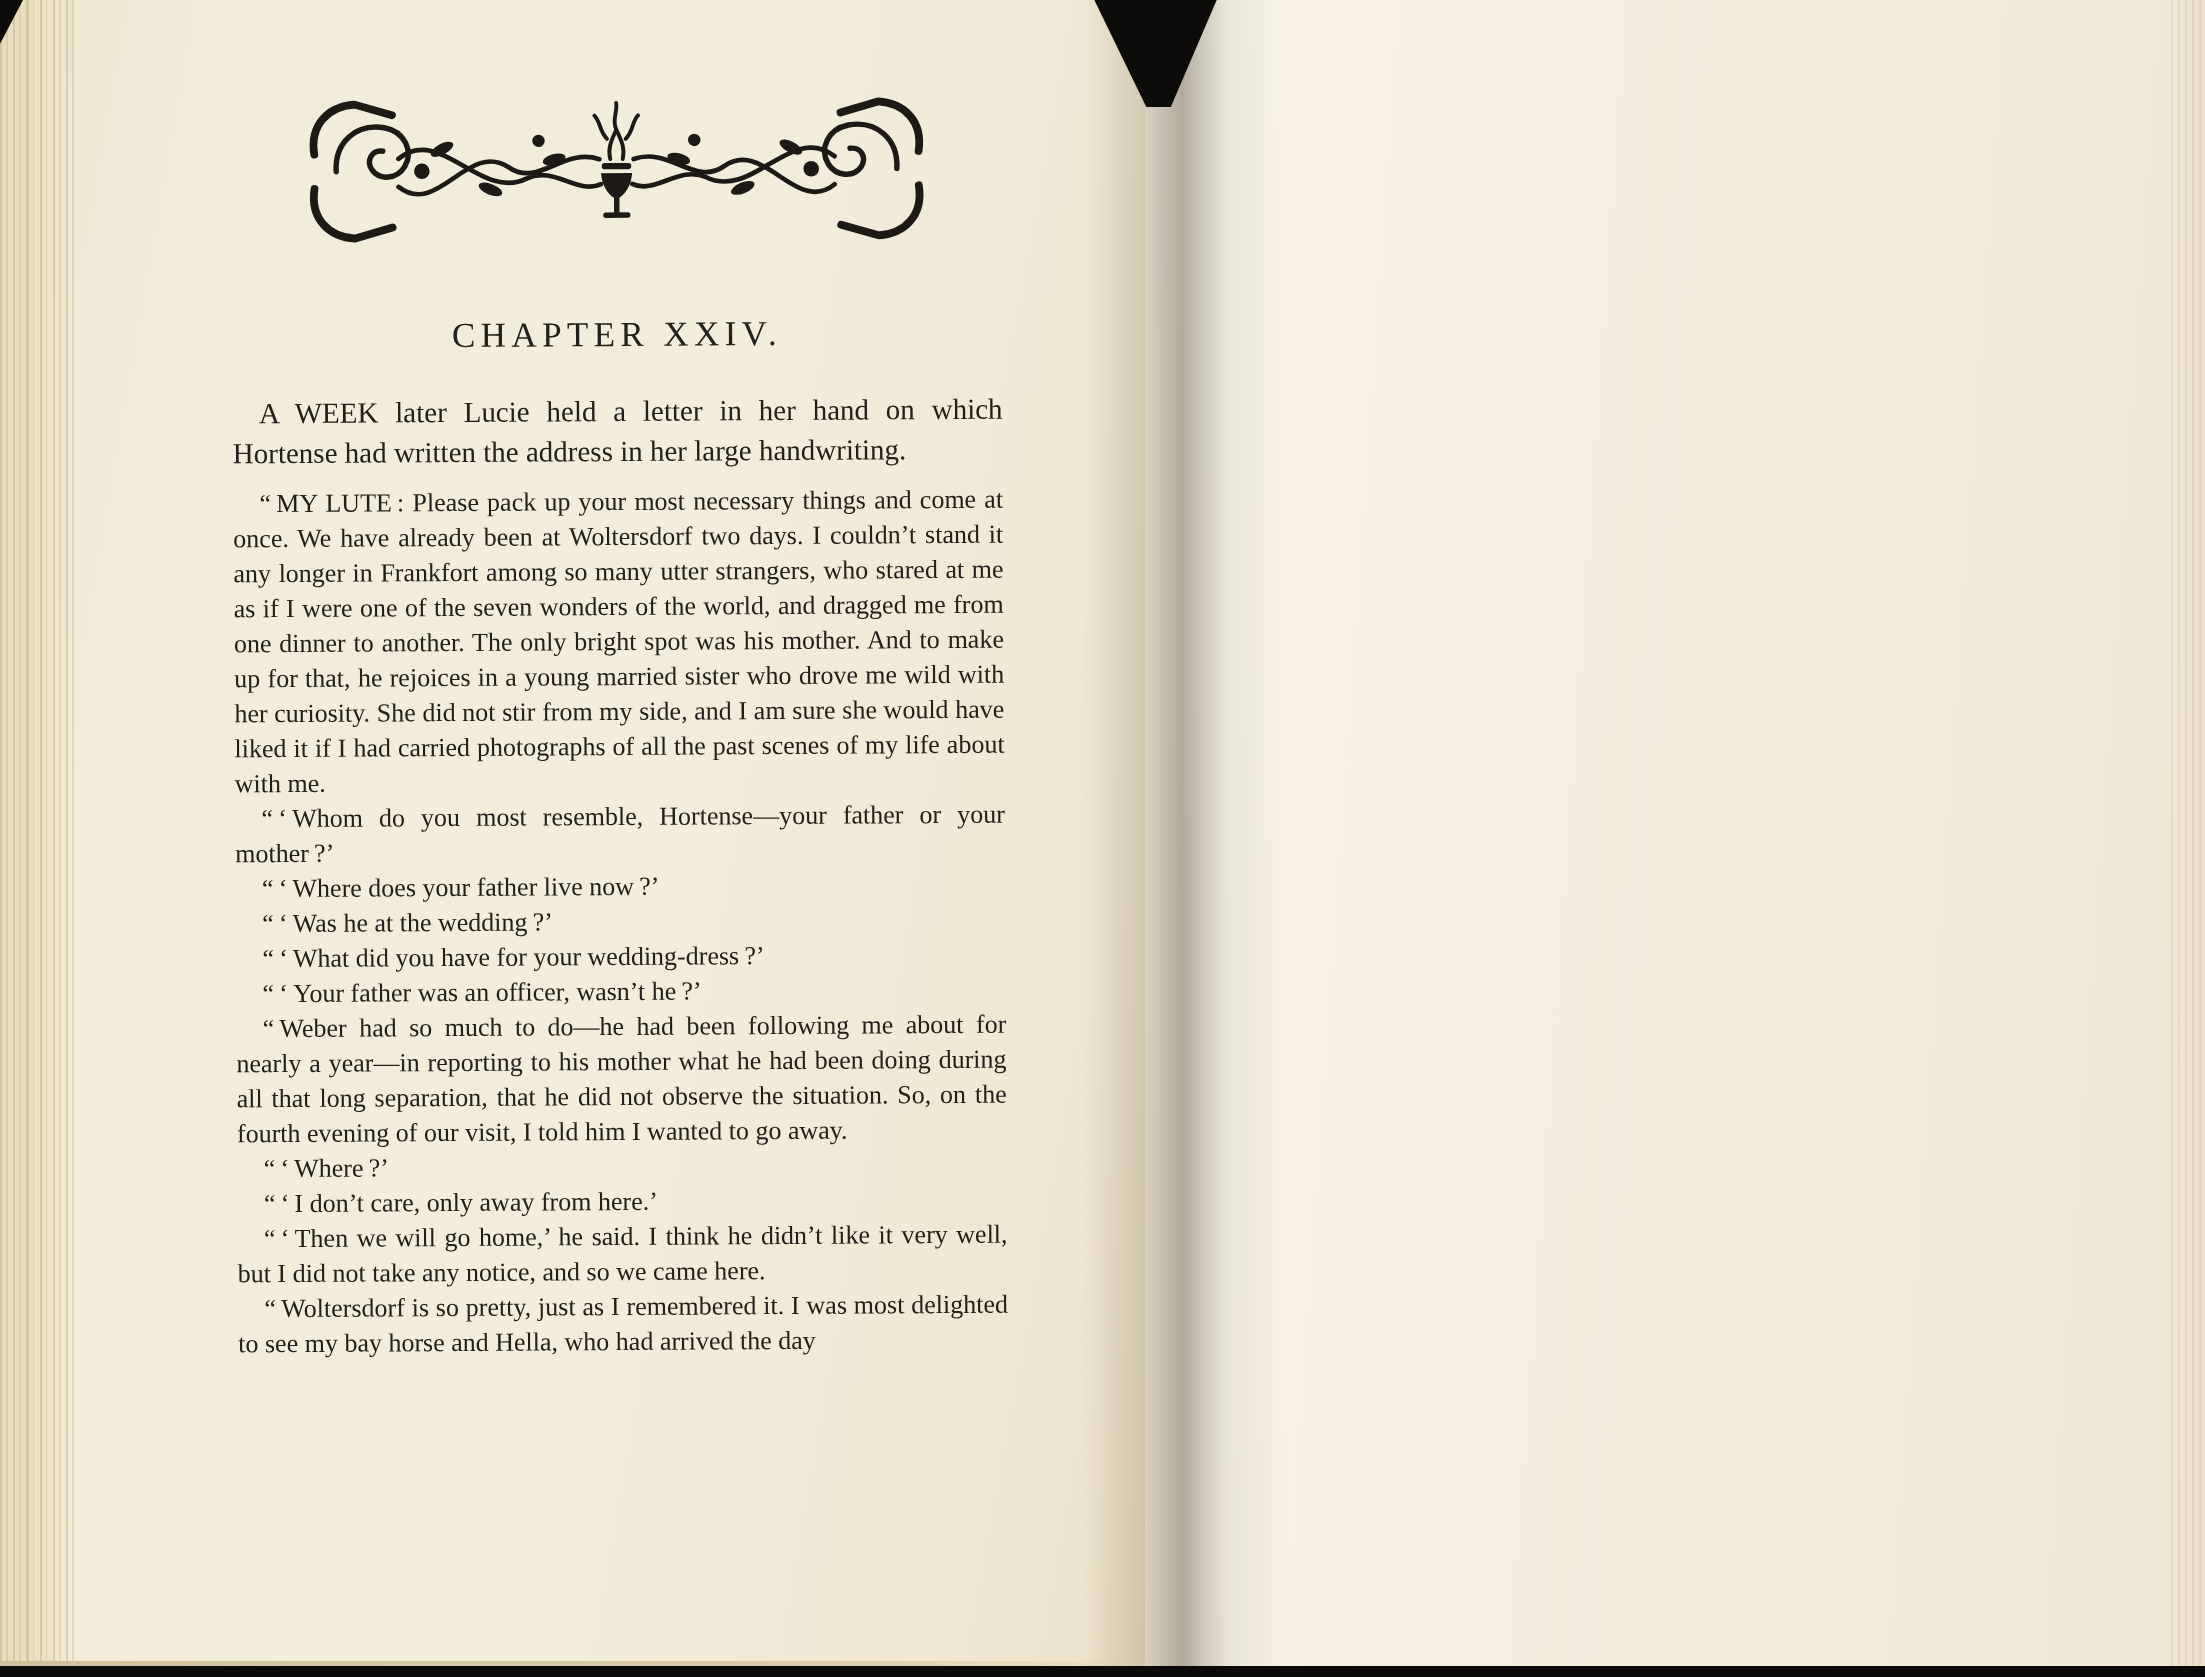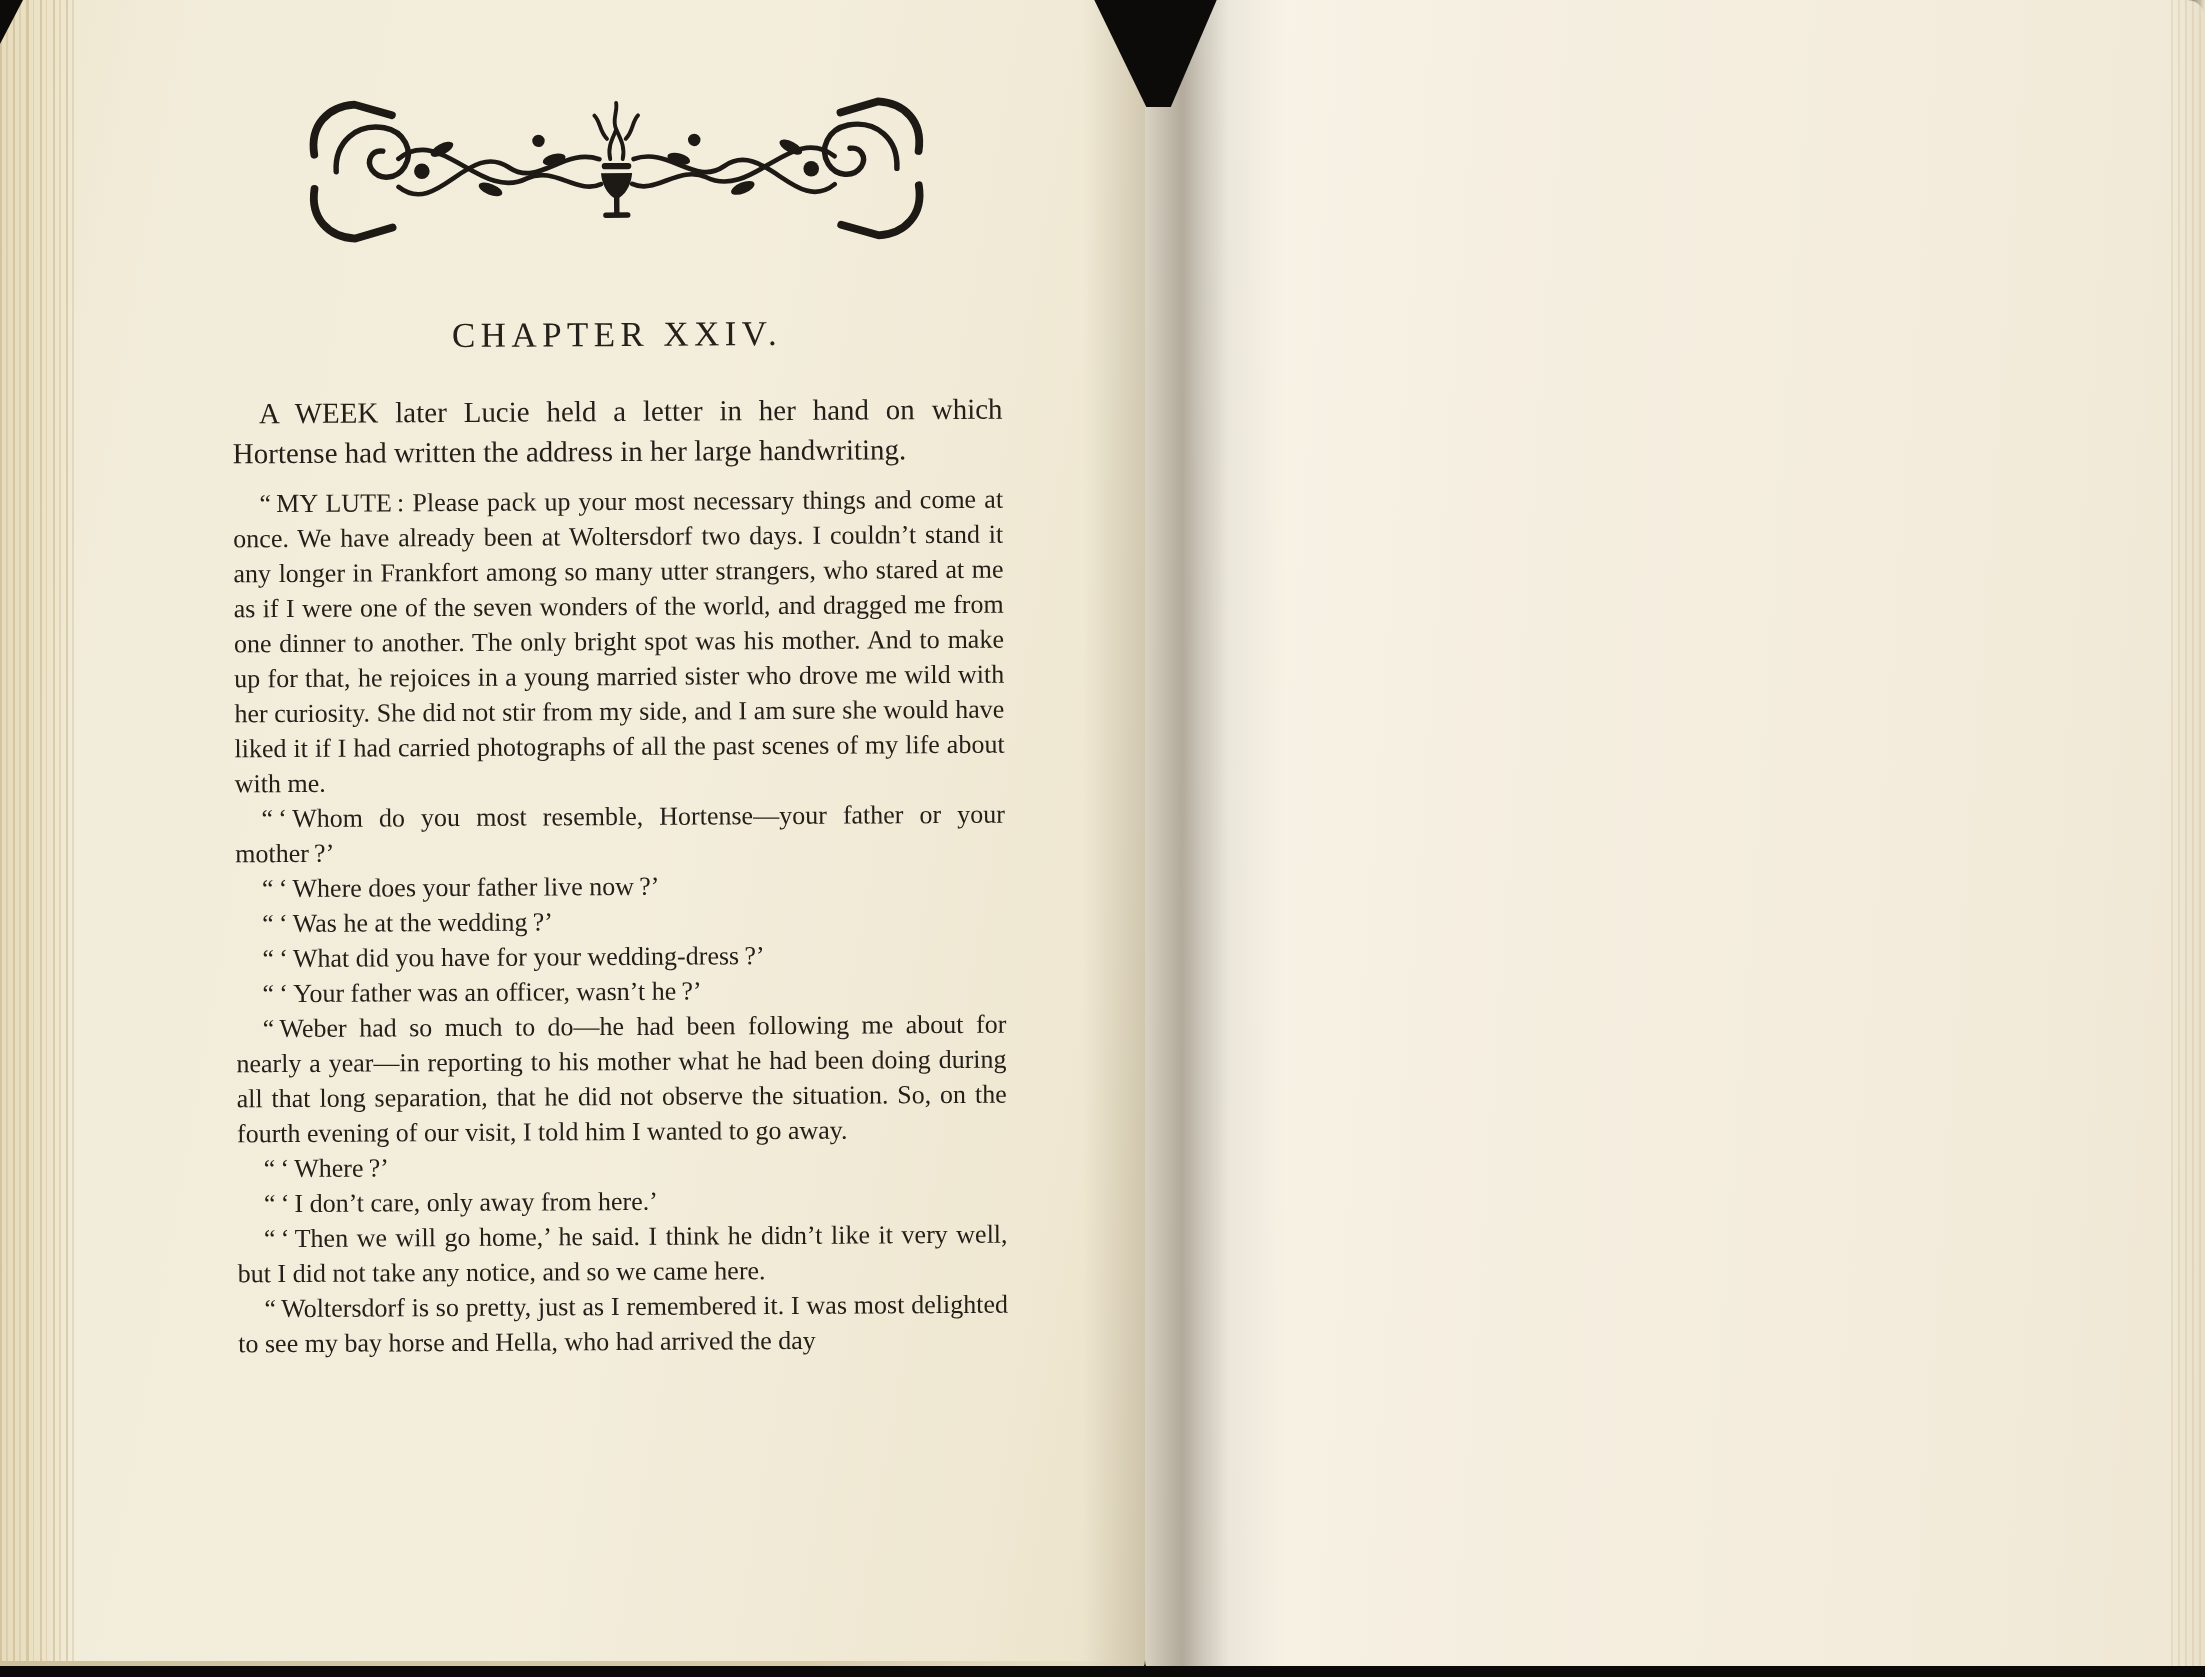--- a/index.html
+++ b/index.html
@@ -7,21 +7,21 @@
     width:2205px;height:1678px;
     background:#0b0a08;
     overflow:hidden;
     position:relative;
     font-family:"Liberation Serif","DejaVu Serif",serif;
     color:#221e16;
   }
   .spread{position:absolute;inset:0;}
 
   
-  .page{position:absolute;top:0;bottom:0;border-radius:18px;}
+  .page{position:absolute;top:0;bottom:0;}
   .page-left{
     left:0;width:1145px;
     background:linear-gradient(100deg,#e9dfc4 0%,#efe8d2 5%,#f2ecda 14%,#f3eddc 55%,#efe7d1 88%,#eae1c8 100%);
   }
   .page-right{
     left:1145px;right:0;
     background:linear-gradient(94deg,#fbf7ec 0%,#f8f3e6 9%,#f5efe1 30%,#f3ecdc 72%,#efe7d3 100%);
   }
 
   

